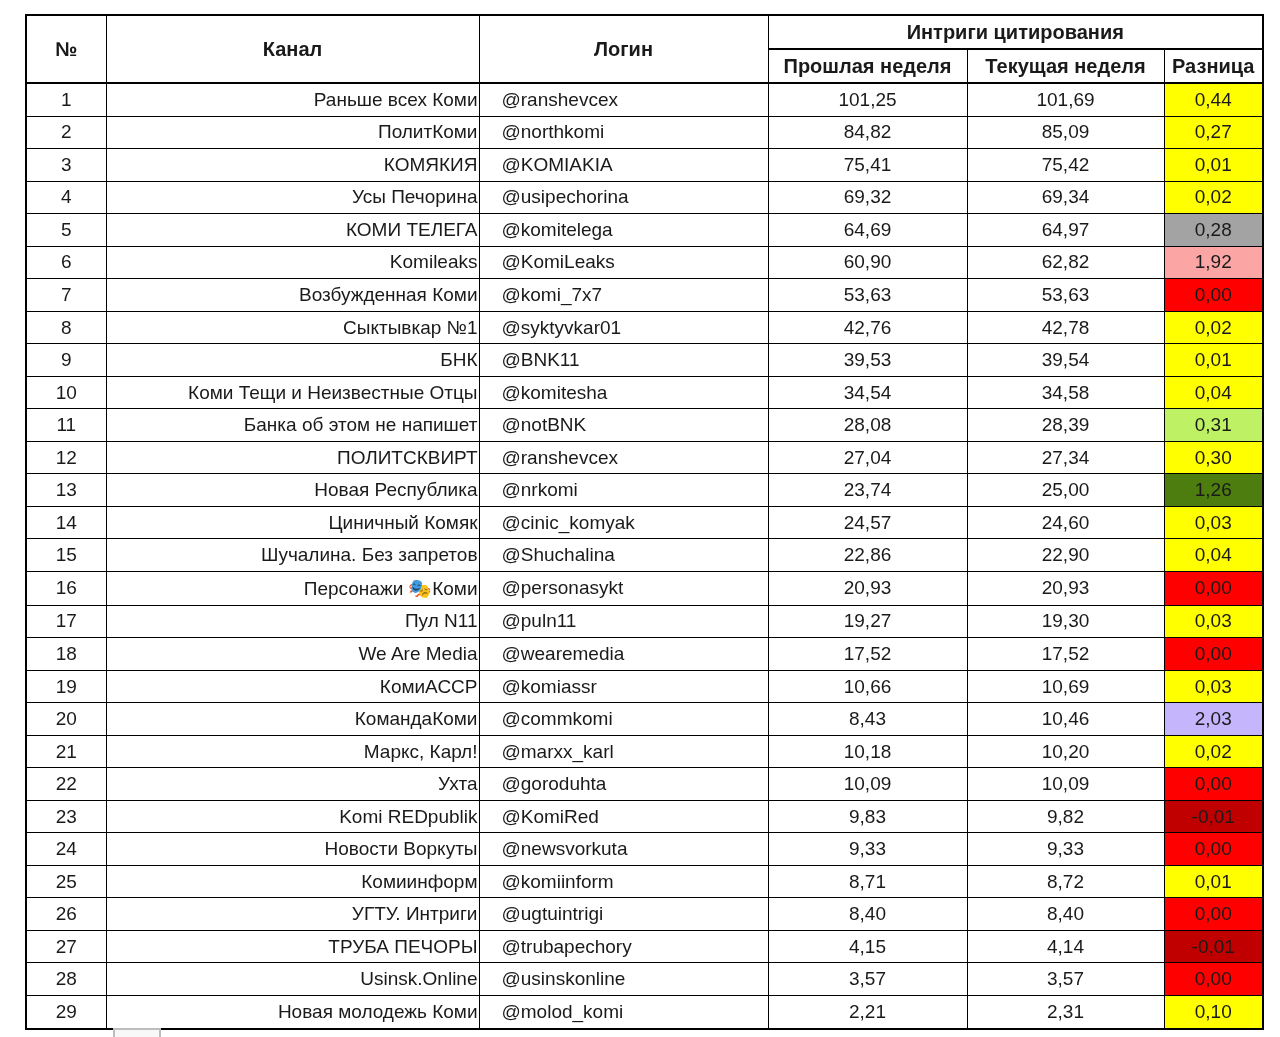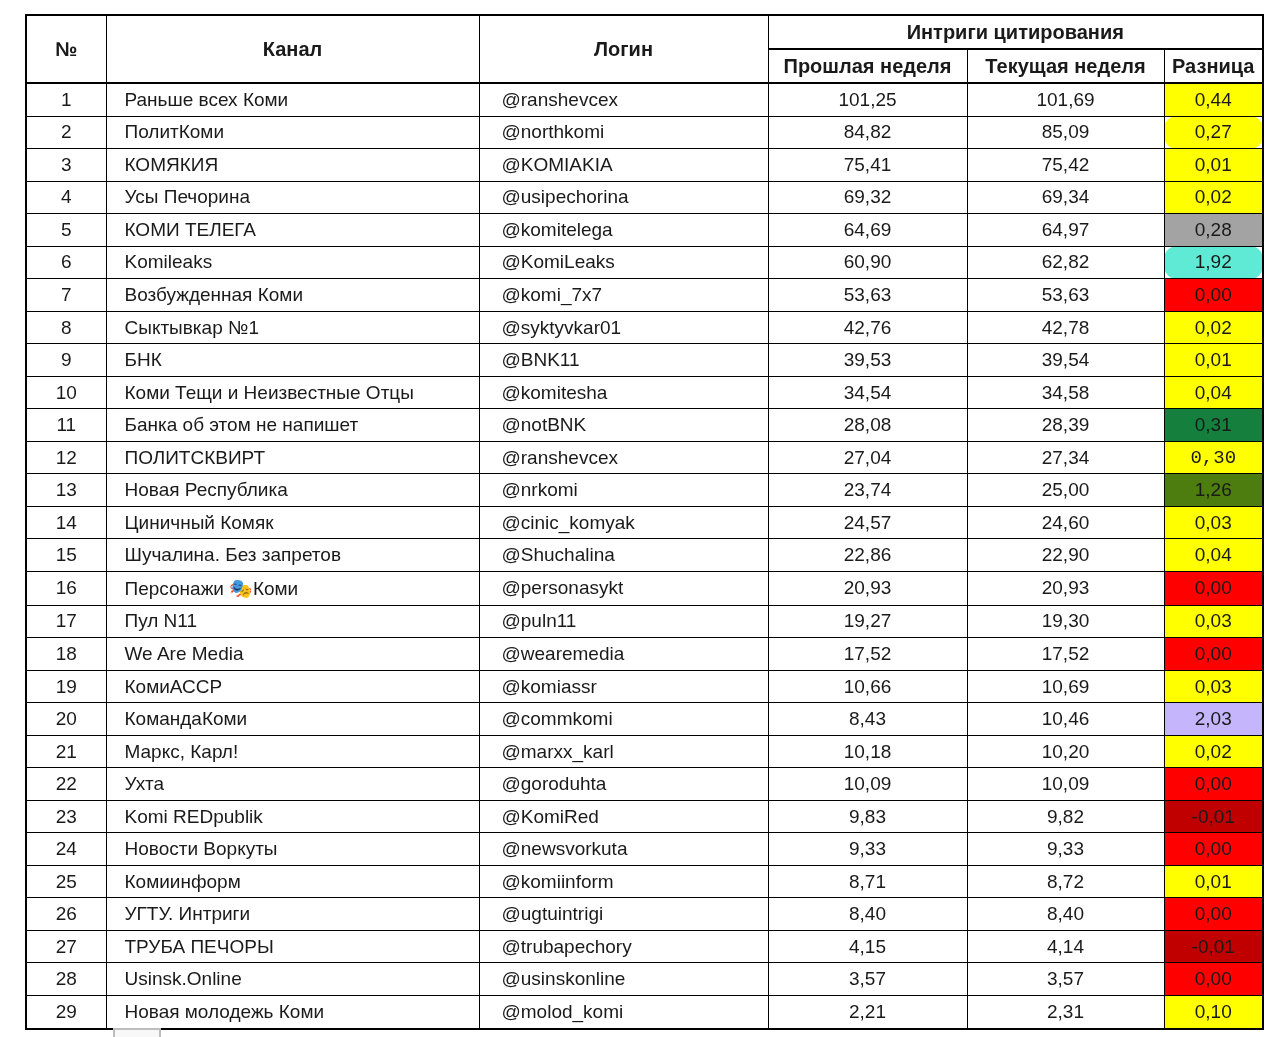--- a/index.html
+++ b/index.html
@@ -44,21 +44,21 @@
   }
   thead tr { height: 34px; }
   col.col-n     { width: 80px; }
   col.col-chan  { width: 373px; }
   col.col-login { width: 289px; }
   col.col-prev  { width: 199px; }
   col.col-curr  { width: 197px; }
   col.col-diff  { width: 99px; }
   td { font-size: 19px; }
   td.td-n    { text-align: center; }
-  td.td-chan { text-align: left; padding-left: 18px; }
+  td.td-chan { text-align: right; padding-left: 18px; }
   td.td-login{ text-align: left; padding-left: 22px; }
   td.td-num  { text-align: center; }
   td.td-diff { text-align: center; }
   .bottom-artifact {
     position: absolute;
     left: 113px;
     top: 1028px;
     width: 44px;
     height: 12px;
     background: #f8f8f8;
@@ -99,21 +99,21 @@
           <td class="td-num">101,25</td>
           <td class="td-num">101,69</td>
           <td class="td-diff" style="background-color: rgb(255, 255, 0);">0,44</td>
         </tr>
         <tr>
           <td class="td-n">2</td>
           <td class="td-chan">ПолитКоми</td>
           <td class="td-login">@northkomi</td>
           <td class="td-num">84,82</td>
           <td class="td-num">85,09</td>
-          <td class="td-diff" style="background-color: rgb(255, 255, 0); border-radius: 13px;">0,27</td>
+          <td class="td-diff" style="background-color: rgb(255, 255, 0);">0,27</td>
         </tr>
         <tr>
           <td class="td-n">3</td>
           <td class="td-chan">КОМЯКИЯ</td>
           <td class="td-login">@KOMIAKIA</td>
           <td class="td-num">75,41</td>
           <td class="td-num">75,42</td>
           <td class="td-diff" style="background-color: rgb(255, 255, 0);">0,01</td>
         </tr>
         <tr>
@@ -131,21 +131,21 @@
           <td class="td-num">64,69</td>
           <td class="td-num">64,97</td>
           <td class="td-diff" style="background-color: #a3a3a3;">0,28</td>
         </tr>
         <tr>
           <td class="td-n">6</td>
           <td class="td-chan">Komileaks</td>
           <td class="td-login">@KomiLeaks</td>
           <td class="td-num">60,90</td>
           <td class="td-num">62,82</td>
-          <td class="td-diff" style="background-color: #5eead4; border-radius: 13px;">1,92</td>
+          <td class="td-diff" style="background-color: #fca5a5;">1,92</td>
         </tr>
         <tr>
           <td class="td-n">7</td>
           <td class="td-chan">Возбужденная Коми</td>
           <td class="td-login">@komi_7x7</td>
           <td class="td-num">53,63</td>
           <td class="td-num">53,63</td>
           <td class="td-diff" style="background-color: rgb(255, 0, 0);">0,00</td>
         </tr>
         <tr>
@@ -171,29 +171,29 @@
           <td class="td-num">34,54</td>
           <td class="td-num">34,58</td>
           <td class="td-diff" style="background-color: rgb(255, 255, 0);">0,04</td>
         </tr>
         <tr>
           <td class="td-n">11</td>
           <td class="td-chan">Банка об этом не напишет</td>
           <td class="td-login">@notBNK</td>
           <td class="td-num">28,08</td>
           <td class="td-num">28,39</td>
-          <td class="td-diff" style="background-color: #15803d; margin-left: 18px;">0,31</td>
+          <td class="td-diff" style="background-color: #bef264; margin-left: 18px;">0,31</td>
         </tr>
         <tr>
           <td class="td-n">12</td>
           <td class="td-chan">ПОЛИТСКВИРТ</td>
           <td class="td-login">@ranshevcex</td>
           <td class="td-num">27,04</td>
           <td class="td-num">27,34</td>
-          <td class="td-diff" style="background-color: rgb(255, 255, 0); font-family: Liberation Mono, monospace;">0,30</td>
+          <td class="td-diff" style="background-color: rgb(255, 255, 0);">0,30</td>
         </tr>
         <tr>
           <td class="td-n">13</td>
           <td class="td-chan">Новая Республика</td>
           <td class="td-login">@nrkomi</td>
           <td class="td-num">23,74</td>
           <td class="td-num">25,00</td>
           <td class="td-diff" style="background-color: #4d7c0f;">1,26</td>
         </tr>
         <tr>

